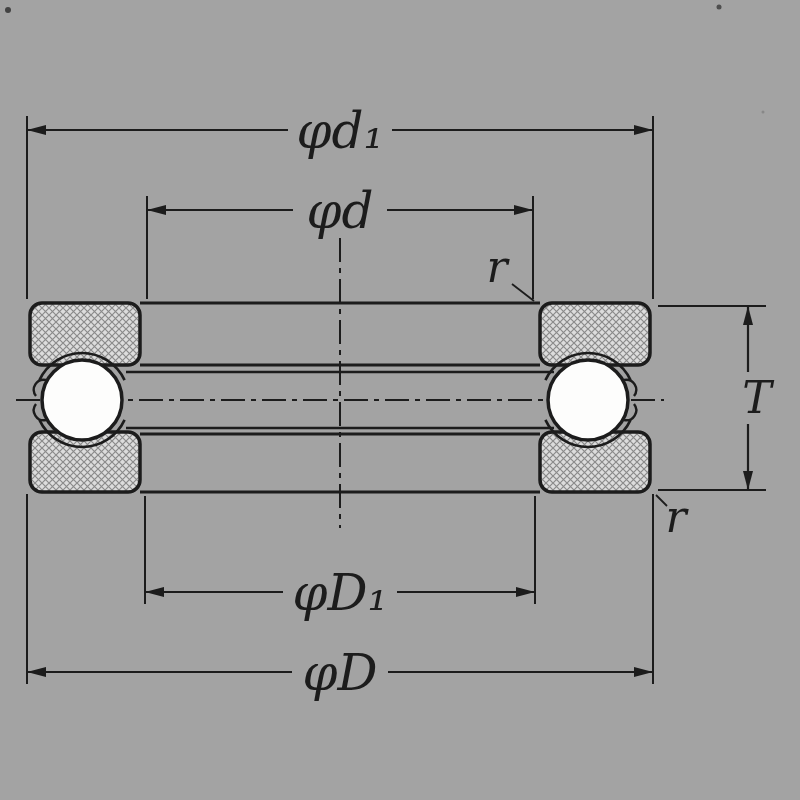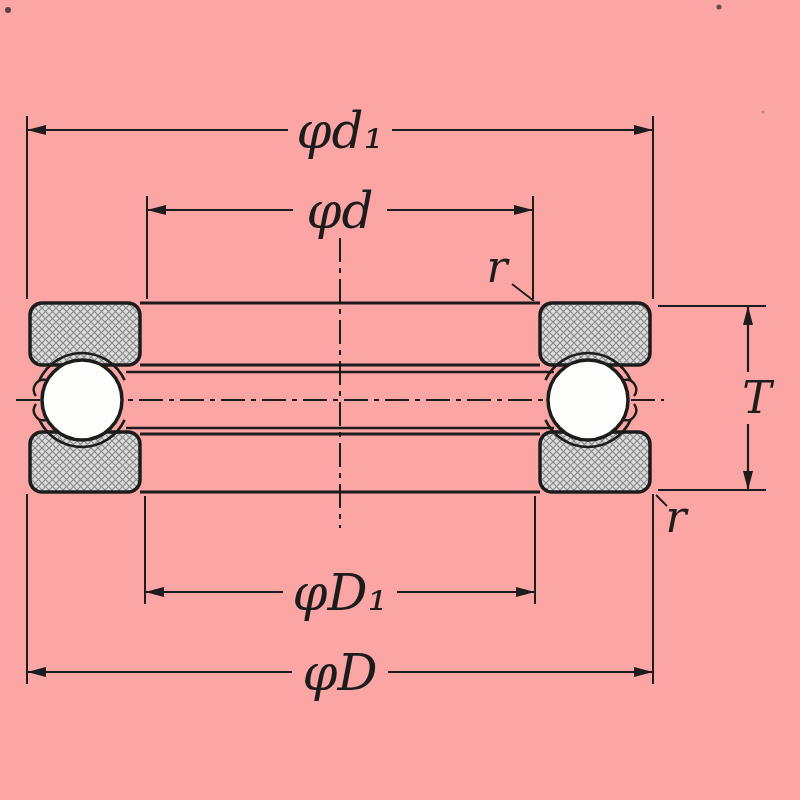--- a/index.html
+++ b/index.html
@@ -8,21 +8,21 @@
     width: 800px;
     height: 800px;
     background: #fdfdfc;
     font-family: "DejaVu Serif", serif;
     overflow: hidden;
   }
   .canvas {
     position: relative;
     width: 800px;
     height: 800px;
-    background: #fca5a5;
+    background: #a3a3a3;
   }
   svg { display: block; }
   .dim-label {
     font-family: "DejaVu Serif", serif;
     font-style: italic;
     fill: #1c1c1c;
   }
   .big   { font-size: 50px; }
   .small { font-size: 44px; }
 </style>

